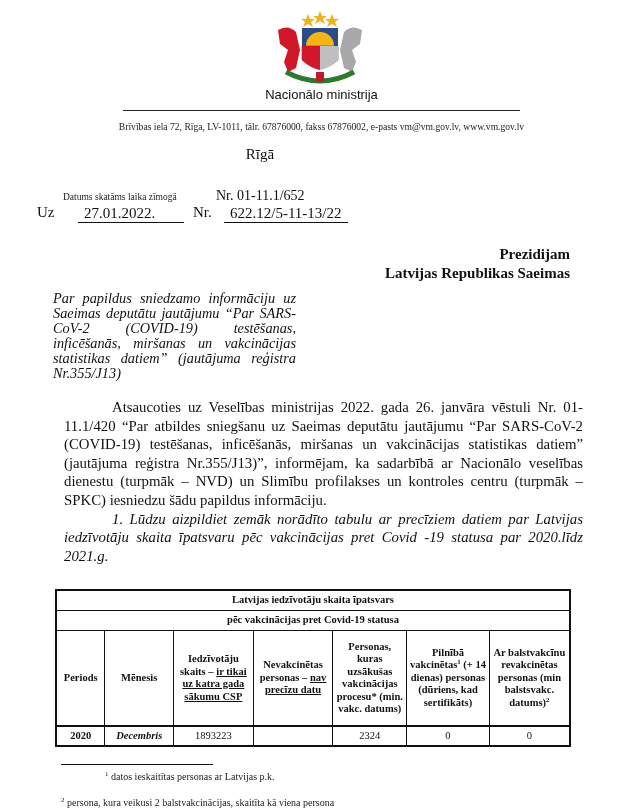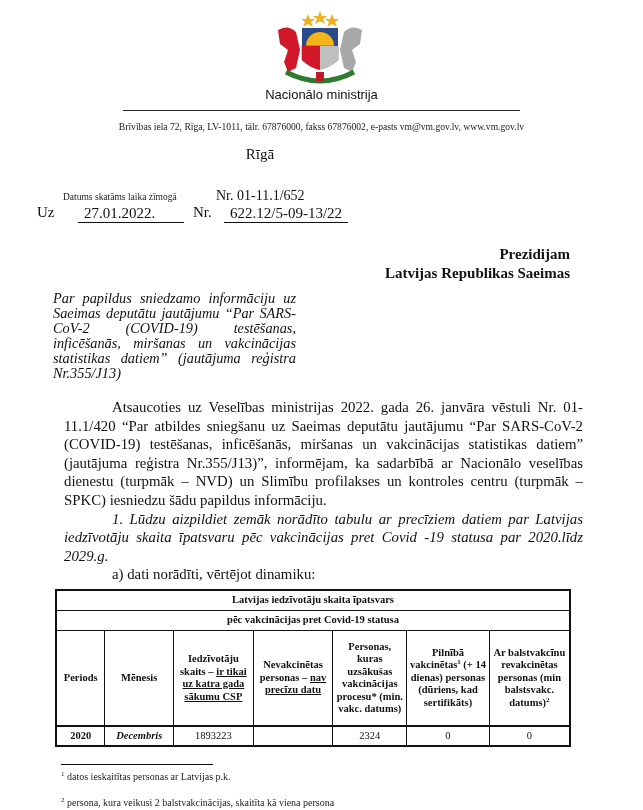--- a/index.html
+++ b/index.html
@@ -60,21 +60,21 @@
   .tbl .data td { height: 16px; font-size: 10.5px; margin-top: 36px; }
   .tbl .data td.y { font-weight: bold; }
   .tbl .data td.m { font-weight: bold; font-style: italic; }
   .tbl tr.first td { border-top: 2px solid #111; }
   .u { text-decoration: underline; }
   sup { font-size: 7px; line-height: 0; }
 
   
   .fn-hr { left: 61px; top: 764px; width: 152px; height: 0; border-top: 1px solid #111; }
   .fn { left: 61px; font-size: 10px; color: #222; }
-  .fn1 { top: 771px; }
+  .fn1 { top: 771px; margin-left: 44px; }
   .fn2 { top: 785px; margin-top: 12px; }
 </style>
 </head>
 <body>
 
 <div class="abs coat">
   <svg width="124" height="76" viewBox="0 0 124 76">
 
     <polygon points="50,4 52,9 57,9 53,12 55,17 50,14 45,17 47,12 43,9 48,9" fill="#f0b020"></polygon>
     <polygon points="62,1 64,6 69,6 65,9 67,14 62,11 57,14 59,9 55,6 60,6" fill="#f0b020"></polygon>
@@ -98,33 +98,32 @@
 <div class="abs ministry">Nacionālo ministrija</div>
 <div class="abs hr-top"></div>
 <div class="abs address">Brīvības iela 72, Rīga, LV-1011, tālr. 67876000, fakss 67876002, e-pasts vm@vm.gov.lv, www.vm.gov.lv</div>
 <div class="abs riga">Rīgā</div>
 
 <div class="abs date-lbl">Datums skatāms laika zīmogā</div>
 <div class="abs nr1">Nr. 01-11.1/652</div>
 <div class="abs uz">Uz</div>
 <div class="abs uz-val">27.01.2022.</div>
 <div class="abs nr2-lbl">Nr.</div>
-<div class="abs nr2-val">622.12/5-09-13/22</div>
+<div class="abs nr2-val">622.12/5-11-13/22</div>
 
 <div class="abs addressee">
   <div>Prezidijam</div>
   <div>Latvijas Republikas Saeimas</div>
 </div>
 
 <div class="abs subject">Par papildus sniedzamo informāciju uz Saeimas deputātu jautājumu “Par SARS-CoV-2 (COVID-19) testēšanas, inficēšanās, miršanas un vakcinācijas statistikas datiem” (jautājuma reģistra Nr.355/J13)</div>
 
 <div class="abs body-text">
   <p>Atsaucoties uz Veselības ministrijas 2022. gada 26. janvāra vēstuli Nr. 01-11.1/420 “Par atbildes sniegšanu uz Saeimas deputātu jautājumu “Par SARS-CoV-2 (COVID-19) testēšanas, inficēšanās, miršanas un vakcinācijas statistikas datiem” (jautājuma reģistra Nr.355/J13)”, informējam, ka sadarbībā ar Nacionālo veselības dienestu (turpmāk – NVD) un Slimību profilakses un kontroles centru (turpmāk – SPKC) iesniedzu šādu papildus informāciju.</p>
-  <p class="q">1. Lūdzu aizpildiet zemāk norādīto tabulu ar precīziem datiem par Latvijas iedzīvotāju skaita īpatsvaru pēc vakcinācijas pret Covid -19 statusa par 2020.līdz 2029.g.</p>
-  <p class="a">a) dati norādīti, vērtējot dinamiku:</p>
+  <p class="q">1. Lūdzu aizpildiet zemāk norādīto tabulu ar precīziem datiem par Latvijas iedzīvotāju skaita īpatsvaru pēc vakcinācijas pret Covid -19 statusa par 2020.līdz 2021.g.</p>
 </div>
 
 <table class="abs tbl">
   <colgroup>
     <col style="width:49px">
       <col style="width:69px">
       <col style="width:80px">
       <col style="width:80px">
       <col style="width:74px">
       <col style="width:83px">

